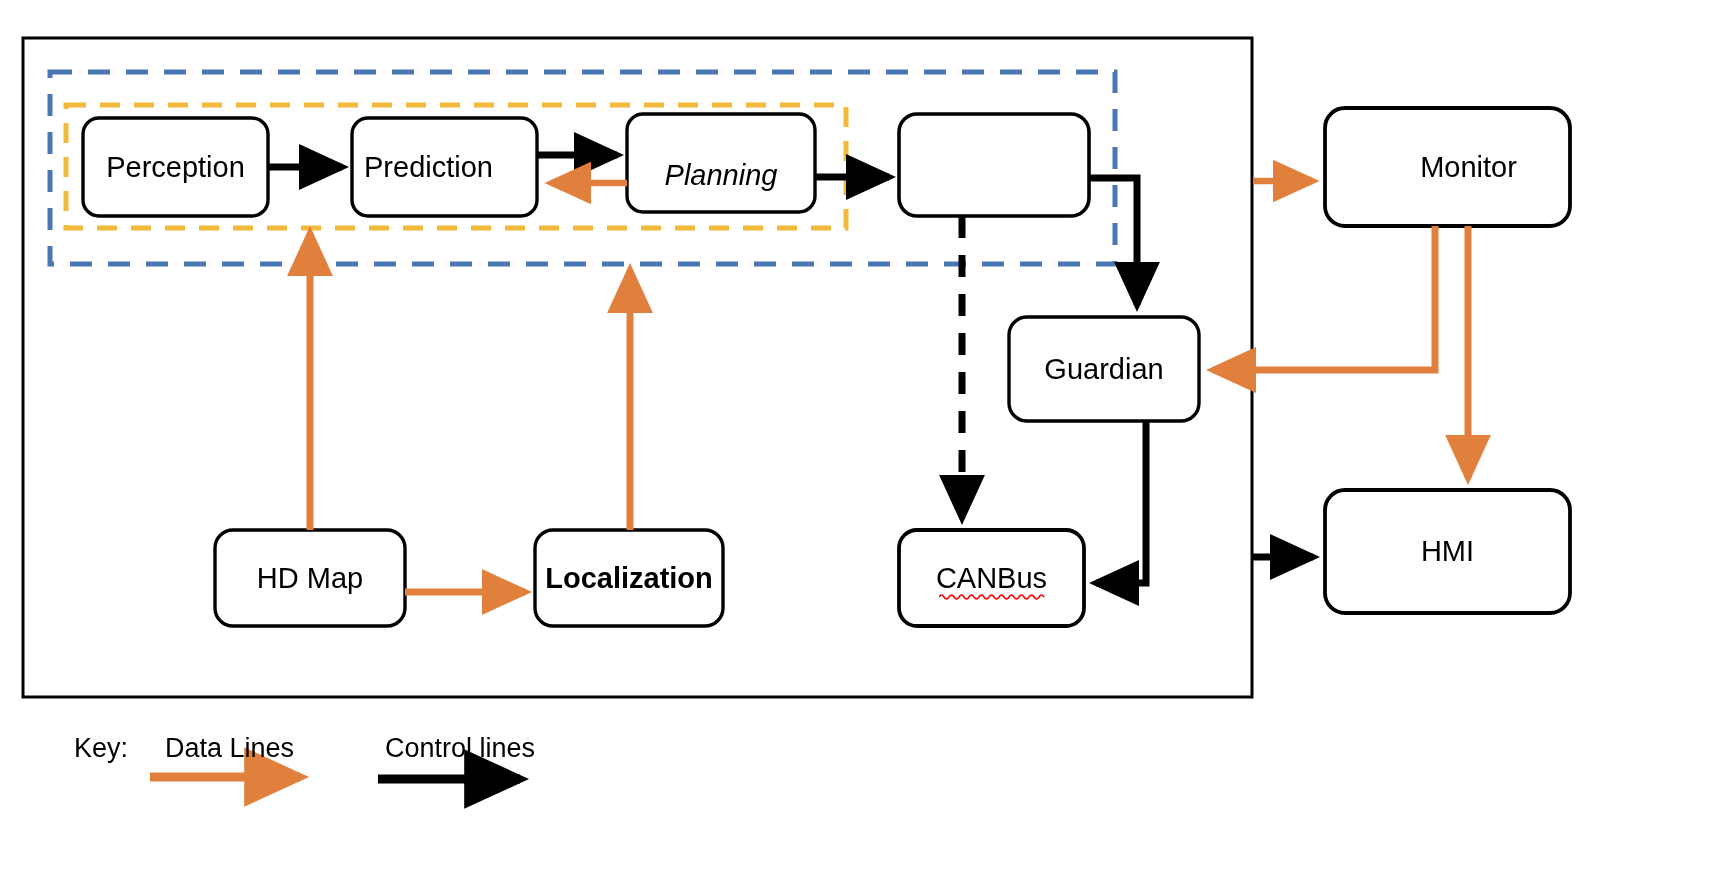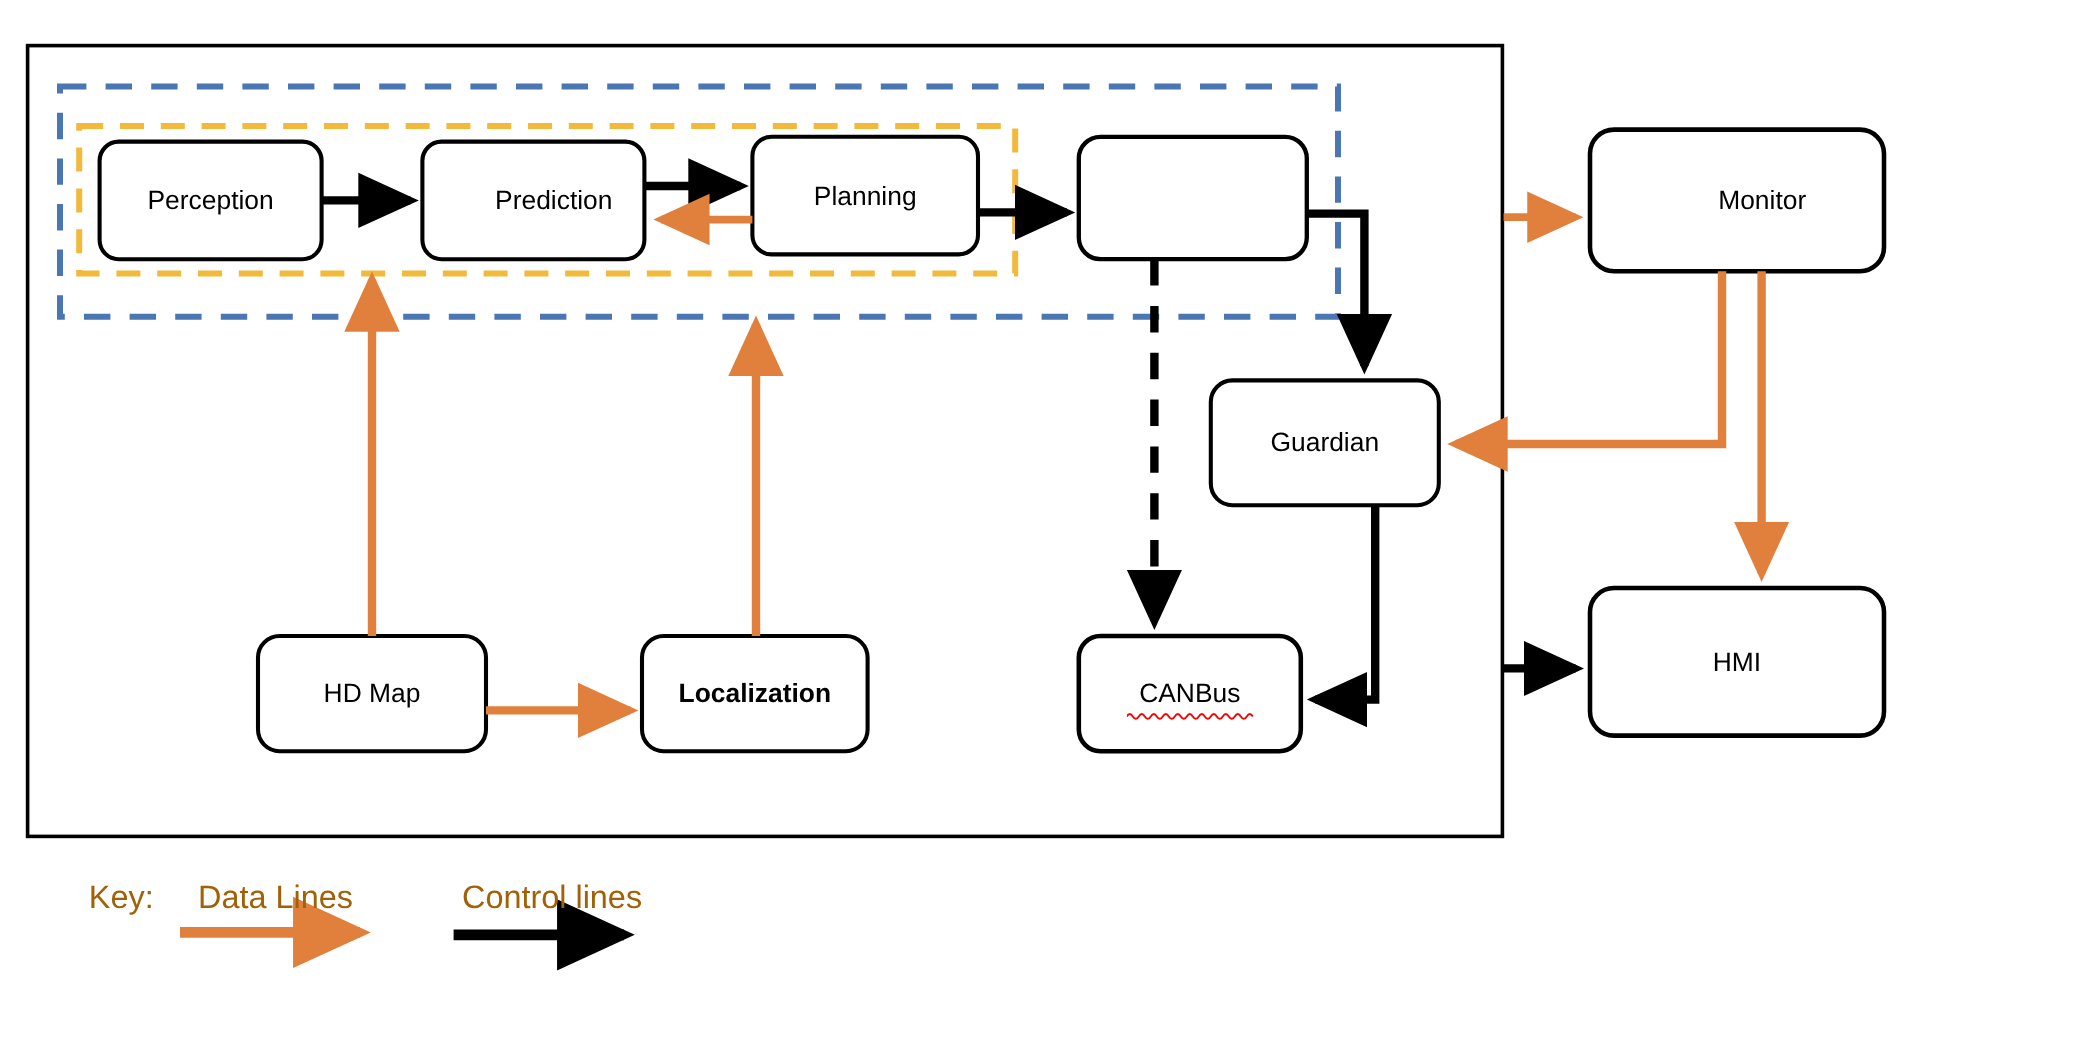--- a/index.html
+++ b/index.html
@@ -22,28 +22,28 @@
     width: 1732px;
     height: 882px;
   }
   .node-label {
     position: absolute;
     display: flex;
     align-items: center;
     justify-content: center;
     text-align: center;
     color: #000000;
-    font-size: 22px;
+    font-size: 29px;
     font-family: "Liberation Sans", sans-serif;
     white-space: nowrap;
     pointer-events: none;
   }
   .legend-text {
     position: absolute;
-    color: #a16207;
+    color: #000000;
     font-size: 27px;
     font-family: "Liberation Sans", sans-serif;
     white-space: nowrap;
   }
 </style>
 </head>
 <body>
 
 <div id="stage">
 
@@ -114,23 +114,23 @@
 
     <path d="M1468,226 L1468,478" stroke="#E1803C" stroke-width="7" fill="none" marker-end="url(#arrow-orange)"></path>
 
     <path d="M150,777 L300,777" stroke="#E1803C" stroke-width="9" fill="none" marker-end="url(#arrow-orange)"></path>
 
     <path d="M378,779 L520,779" stroke="#000000" stroke-width="9" fill="none" marker-end="url(#arrow-black)"></path>
   </svg>
 
   <div class="node-label" style="left:83px; top:118px; width:185px; height:98px;">Perception</div>
 
-  <div class="node-label" style="left:369px; top:118px; width:185px; height:98px;">Prediction</div>
+  <div class="node-label" style="left:336px; top:118px; width:185px; height:98px;">Prediction</div>
 
-  <div class="node-label" style="left:627px; top:108px; width:188px; height:111px;">Planning</div>
+  <div class="node-label" style="left:627px; top:120px; width:188px; height:111px;font-style:italic;">Planning</div>
 
 
   <div class="node-label" style="left:1325px; top:108px; width:287px; height:118px;">Monitor</div>
 
   <div class="node-label" style="left:1009px; top:317px; width:190px; height:104px;">Guardian</div>
 
   <div class="node-label" style="left:1325px; top:490px; width:245px; height:123px;">HMI</div>
 
   <div class="node-label" style="left:215px; top:530px; width:190px; height:96px;">HD Map</div>
 

